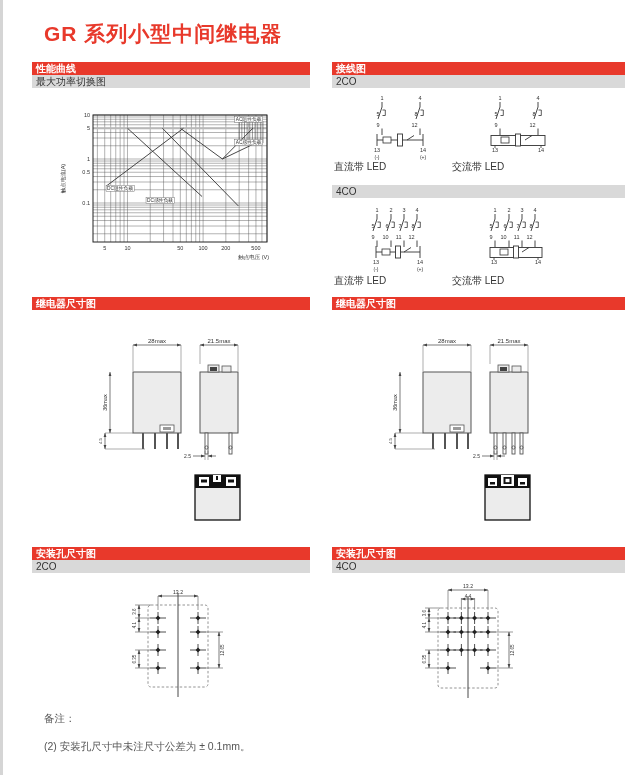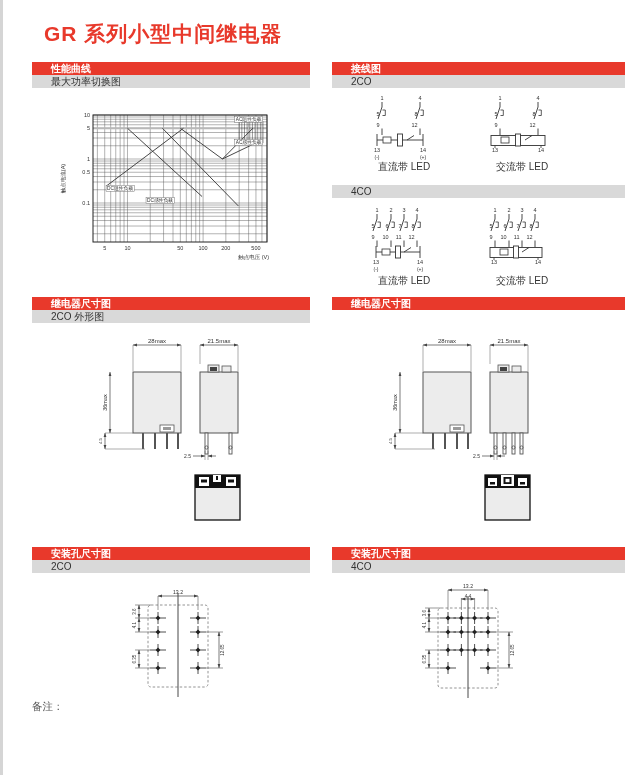--- a/index.html
+++ b/index.html
@@ -1,31 +1,31 @@
 <!DOCTYPE html>
 <html><head>
 <meta charset="utf-8">
 <style>
   html,body{margin:0;padding:0;background:#fff}
   .page{position:relative;width:638px;height:775px;background:#fff;overflow:hidden;
         font-family:"Liberation Sans",sans-serif;color:#333}
   .edge{position:absolute;left:0;top:0;width:3px;height:775px;background:#d5d5d5}
   .title{position:absolute;left:32px;top:8px;margin:12px;font-size:21px;font-weight:bold;
          color:#e8392b;letter-spacing:1px}
-  .bar{position:absolute;height:13px;line-height:13px;font-size:10px;padding-left:19px;
+  .bar{position:absolute;height:13px;line-height:13px;font-size:10px;padding-left:4px;
        box-sizing:border-box;white-space:nowrap}
   .bar.red{background:#e8392b;color:#fff;font-weight:bold}
   .bar.gray{background:#d9d9d9;color:#333}
   .lc{left:32px;width:278px}
   .rc{left:332px;width:293px}
   svg.fig{position:absolute;overflow:visible}
-  .diag-label{position:absolute;font-size:10px;color:#333;text-align:center;width:140px}
+  .diag-label{position:absolute;font-size:10px;color:#333;width:140px}
   .remarks{position:absolute;left:32px;top:698px;width:594px;font-size:10.5px;
            color:#555;line-height:1.55}
-  .remarks p{margin:0}
+  .remarks p{margin:12px}
   text{font-family:"Liberation Sans",sans-serif}
 </style>
 </head>
 <body>
 
 <div class="page">
   <div class="edge"></div>
   <h1 class="title">GR 系列小型中间继电器</h1>
 
   <div class="bar red lc" style="top:62px">性能曲线</div>
@@ -254,21 +254,20 @@
       <rect x="18" y="43" width="8" height="6" fill="#fff" stroke="#333" stroke-width="0.8"></rect>
       <rect x="31.5" y="40" width="5" height="12" fill="#fff" stroke="#333" stroke-width="0.9"></rect>
       <line x1="40" y1="46" x2="47" y2="41.5" stroke="#333" stroke-width="0.9"></line>
       <text x="12" y="58" font-size="5.5" text-anchor="middle" fill="#333">13</text>
       <text x="56" y="58" font-size="5.5" text-anchor="middle" fill="#333">14</text>
     </svg>
   <div class="diag-label" style="left:334px;top:274px">直流带 LED</div>
   <div class="diag-label" style="left:452px;top:274px">交流带 LED</div>
 
   <div class="bar red lc" style="top:297px">继电器尺寸图</div>
-  <div class="bar gray lc" style="top:310px">2CO 外形图</div>
   <div class="bar red rc" style="top:297px">继电器尺寸图</div>
 
   <svg id="out2" class="fig" style="left:32px;top:330px" width="278" height="215" viewBox="0 0 278 215">
       <rect x="101" y="42" width="48" height="61" fill="#ececec" stroke="#555" stroke-width="1"></rect>
       <rect x="128" y="95" width="14" height="7" fill="#fff" stroke="#555" stroke-width="0.8"></rect>
       <rect x="131" y="97" width="8" height="3" fill="#9a9a9a" stroke="none" stroke-width="0.8"></rect>
       <line x1="111" y1="103" x2="111" y2="119" stroke="#555" stroke-width="2"></line>
       <line x1="123" y1="103" x2="123" y2="119" stroke="#555" stroke-width="2"></line>
       <line x1="135" y1="103" x2="135" y2="119" stroke="#555" stroke-width="2"></line>
       <line x1="146" y1="103" x2="146" y2="119" stroke="#555" stroke-width="2"></line>
@@ -517,14 +516,15 @@
       <line x1="164" y1="50" x2="181" y2="50" stroke="#555" stroke-width="0.6"></line>
       <line x1="164" y1="86" x2="181" y2="86" stroke="#555" stroke-width="0.6"></line>
       <line x1="177" y1="50" x2="177" y2="86" stroke="#444" stroke-width="0.7"></line>
       <path d="M0 0 L-4 -1.4 L-4 1.4 Z" fill="#444" transform="translate(177 50) rotate(-90)"></path>
       <path d="M0 0 L-4 -1.4 L-4 1.4 Z" fill="#444" transform="translate(177 86) rotate(90)"></path>
       <text x="182" y="68" font-size="4.5" text-anchor="middle" fill="#333" transform="rotate(-90 182 68)">12.65</text>
     </svg>
 
   <div class="remarks">
     <p>备注：</p>
+    <p>(2) 安装孔尺寸中未注尺寸公差为 ± 0.1mm。</p>
   </div>
 </div>
 
 </body></html>

